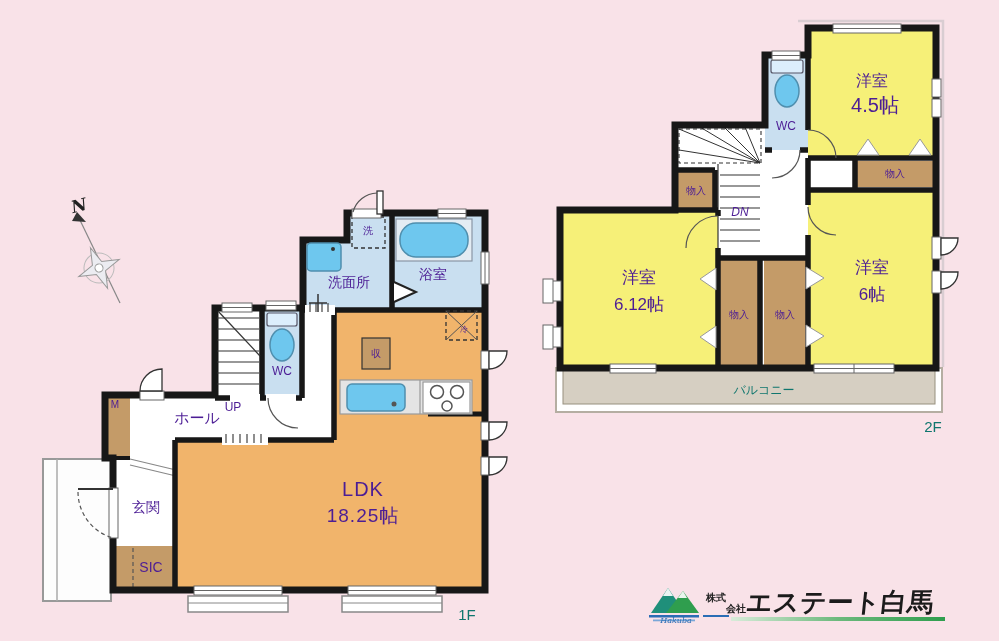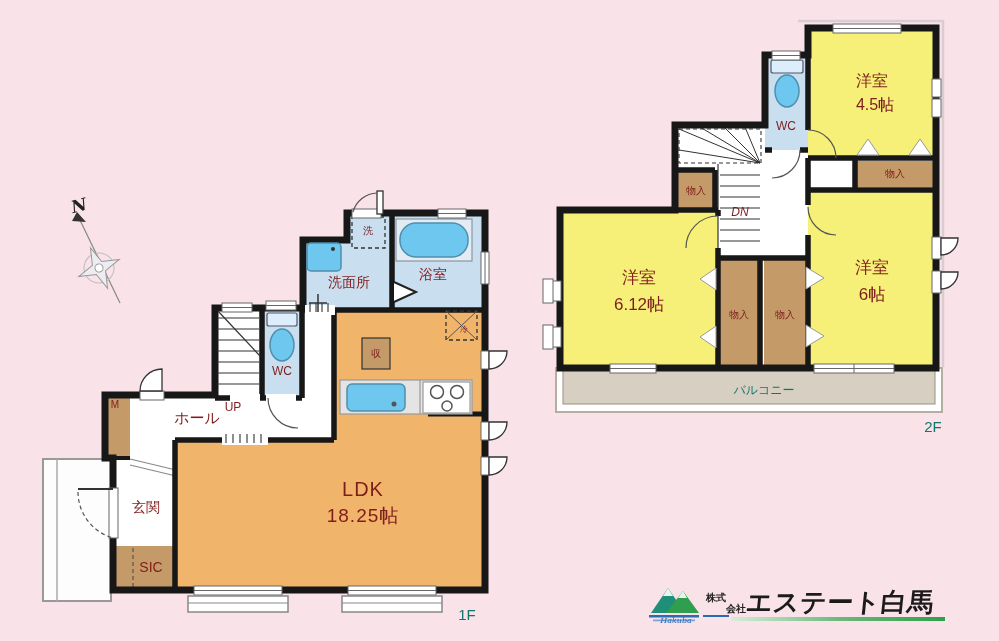--- a/index.html
+++ b/index.html
@@ -1,19 +1,19 @@
 <!DOCTYPE html>
 <html><head>
 <meta charset="utf-8">
 <style>
   html,body{margin:0;padding:0;}
   body{background:#f9e2e8;font-family:"Liberation Sans",sans-serif;}
   .stage{position:relative;width:999px;height:641px;background:#f9e2e8;overflow:hidden;}
   .stage svg{position:absolute;left:0;top:0;}
-  .lb{position:absolute;transform:translate(-50%,-50%);color:#7f1d1d;white-space:nowrap;
+  .lb{position:absolute;transform:translate(-50%,-50%);color:#4c1d95;white-space:nowrap;
       font-family:"Liberation Sans",sans-serif;line-height:1;}
   .lb.gray{color:#0f766e;}
   .lb.big{letter-spacing:1px;}
   .logo-name{position:absolute;transform:translate(-50%,-50%) skewX(-6deg);font-weight:bold;
       color:#1b1b1b;white-space:nowrap;letter-spacing:.5px;}
   .logo-type{position:absolute;transform:translate(-50%,-50%);font-weight:bold;color:#222;
       white-space:nowrap;line-height:1.05;}
   .logo-underline{position:absolute;height:4px;
       background:linear-gradient(to right,#d9ecda,#6cb97c,#2f9e4e);}
   .logo-type-underline{position:absolute;height:2px;background:#2a6db5;}
@@ -236,21 +236,21 @@
   <div class="lb" style="left:376px;top:354px;font-size:10px;">収</div>
   <div class="lb" style="left:464px;top:330px;font-size:8px;">冷</div>
   <div class="lb big" style="left:363px;top:489px;font-size:20px;">LDK</div>
   <div class="lb big" style="left:363px;top:515px;font-size:19px;">18.25帖</div>
   <div class="lb gray" style="left:467px;top:614px;font-size:15px;">1F</div>
 </div>
 
 <div>
   <div class="lb" style="left:786px;top:126px;font-size:12px;">WC</div>
   <div class="lb" style="left:872px;top:81px;font-size:16px;">洋室</div>
-  <div class="lb" style="left:875px;top:105px;font-size:16px;text-align:center;">4.5帖</div>
+  <div class="lb" style="left:875px;top:105px;font-size:20px;text-align:center;">4.5帖</div>
   <div class="lb" style="left:895px;top:174px;font-size:10px;">物入</div>
   <div class="lb" style="left:696px;top:191px;font-size:10px;">物入</div>
   <div class="lb" style="left:740px;top:212px;font-size:12px;font-style:italic;">DN</div>
   <div class="lb" style="left:639px;top:277px;font-size:17px;">洋室</div>
   <div class="lb" style="left:639px;top:304px;font-size:17px;">6.12帖</div>
   <div class="lb" style="left:739px;top:315px;font-size:10px;">物入</div>
   <div class="lb" style="left:785px;top:315px;font-size:10px;">物入</div>
   <div class="lb" style="left:872px;top:267px;font-size:17px;">洋室</div>
   <div class="lb" style="left:872px;top:294px;font-size:17px;">6帖</div>
   <div class="lb gray" style="left:764px;top:390px;font-size:12px;">バルコニー</div>

